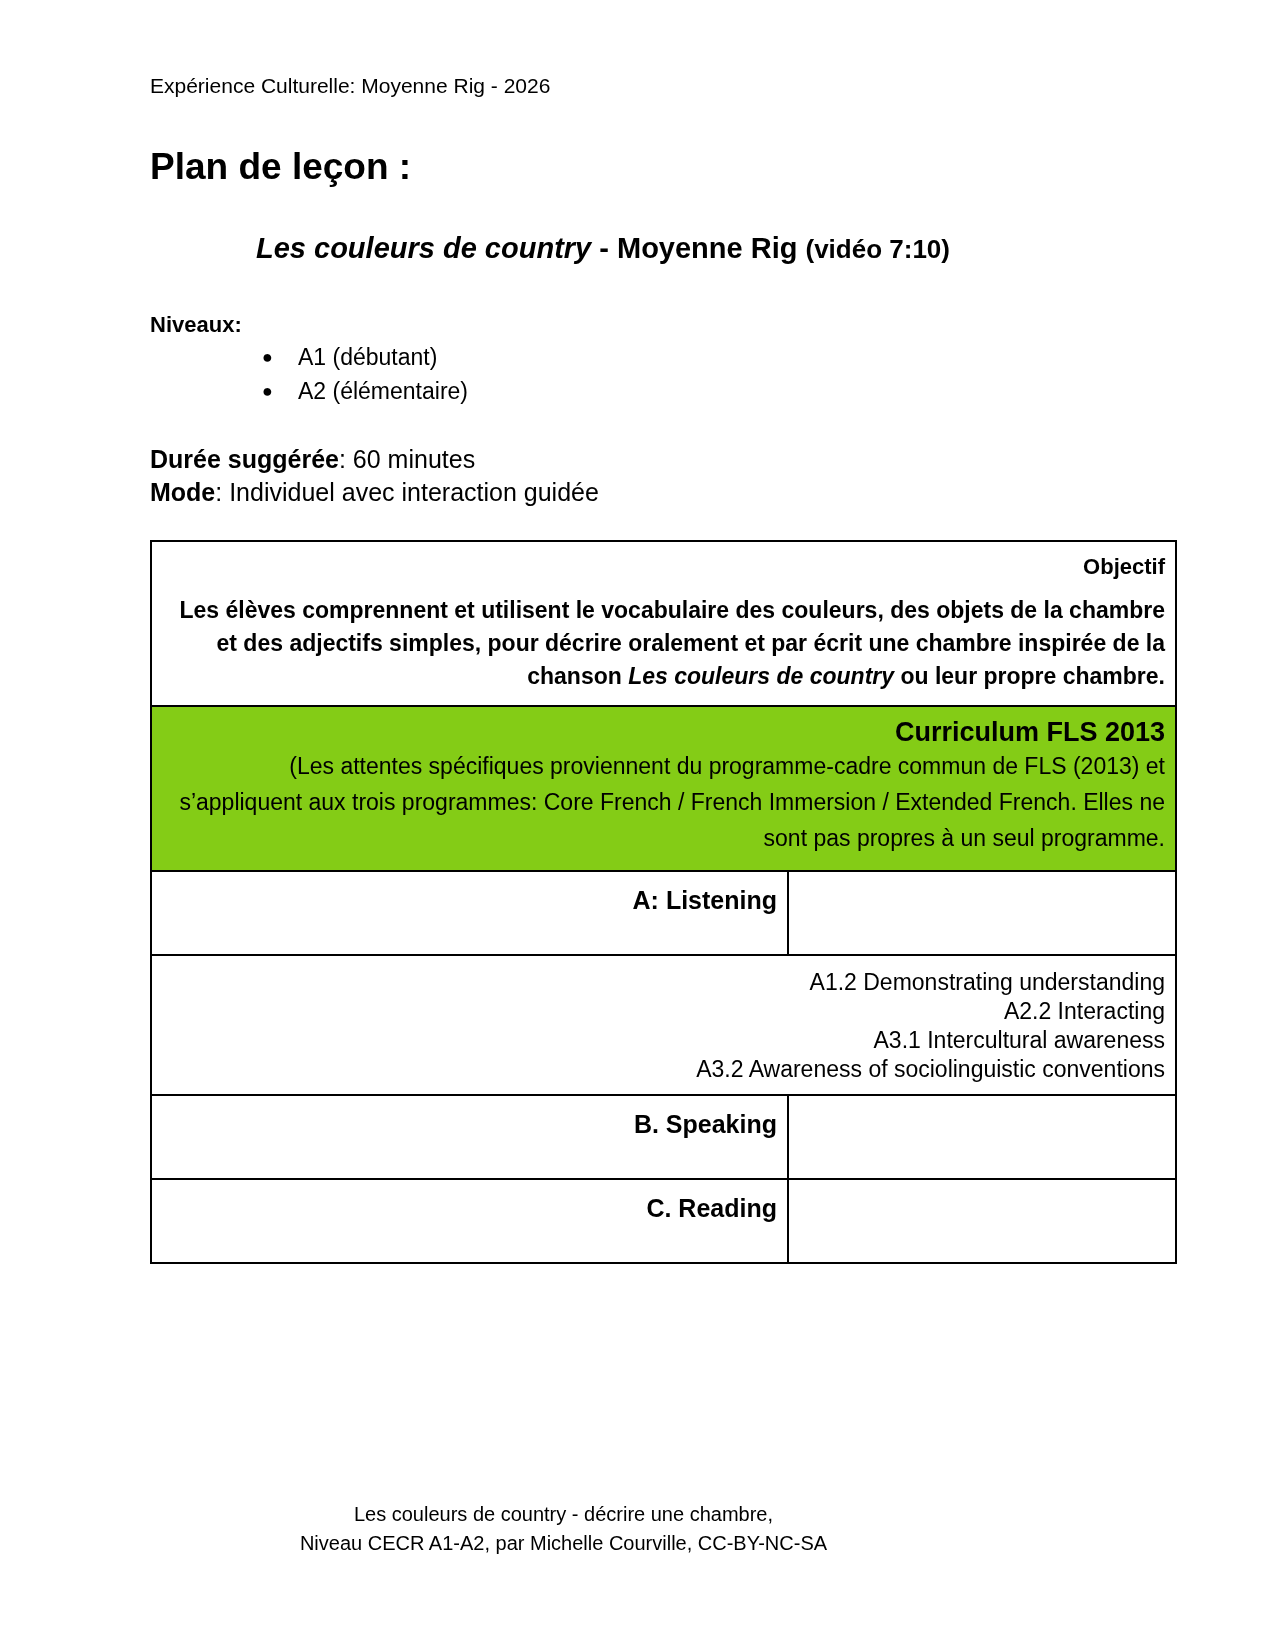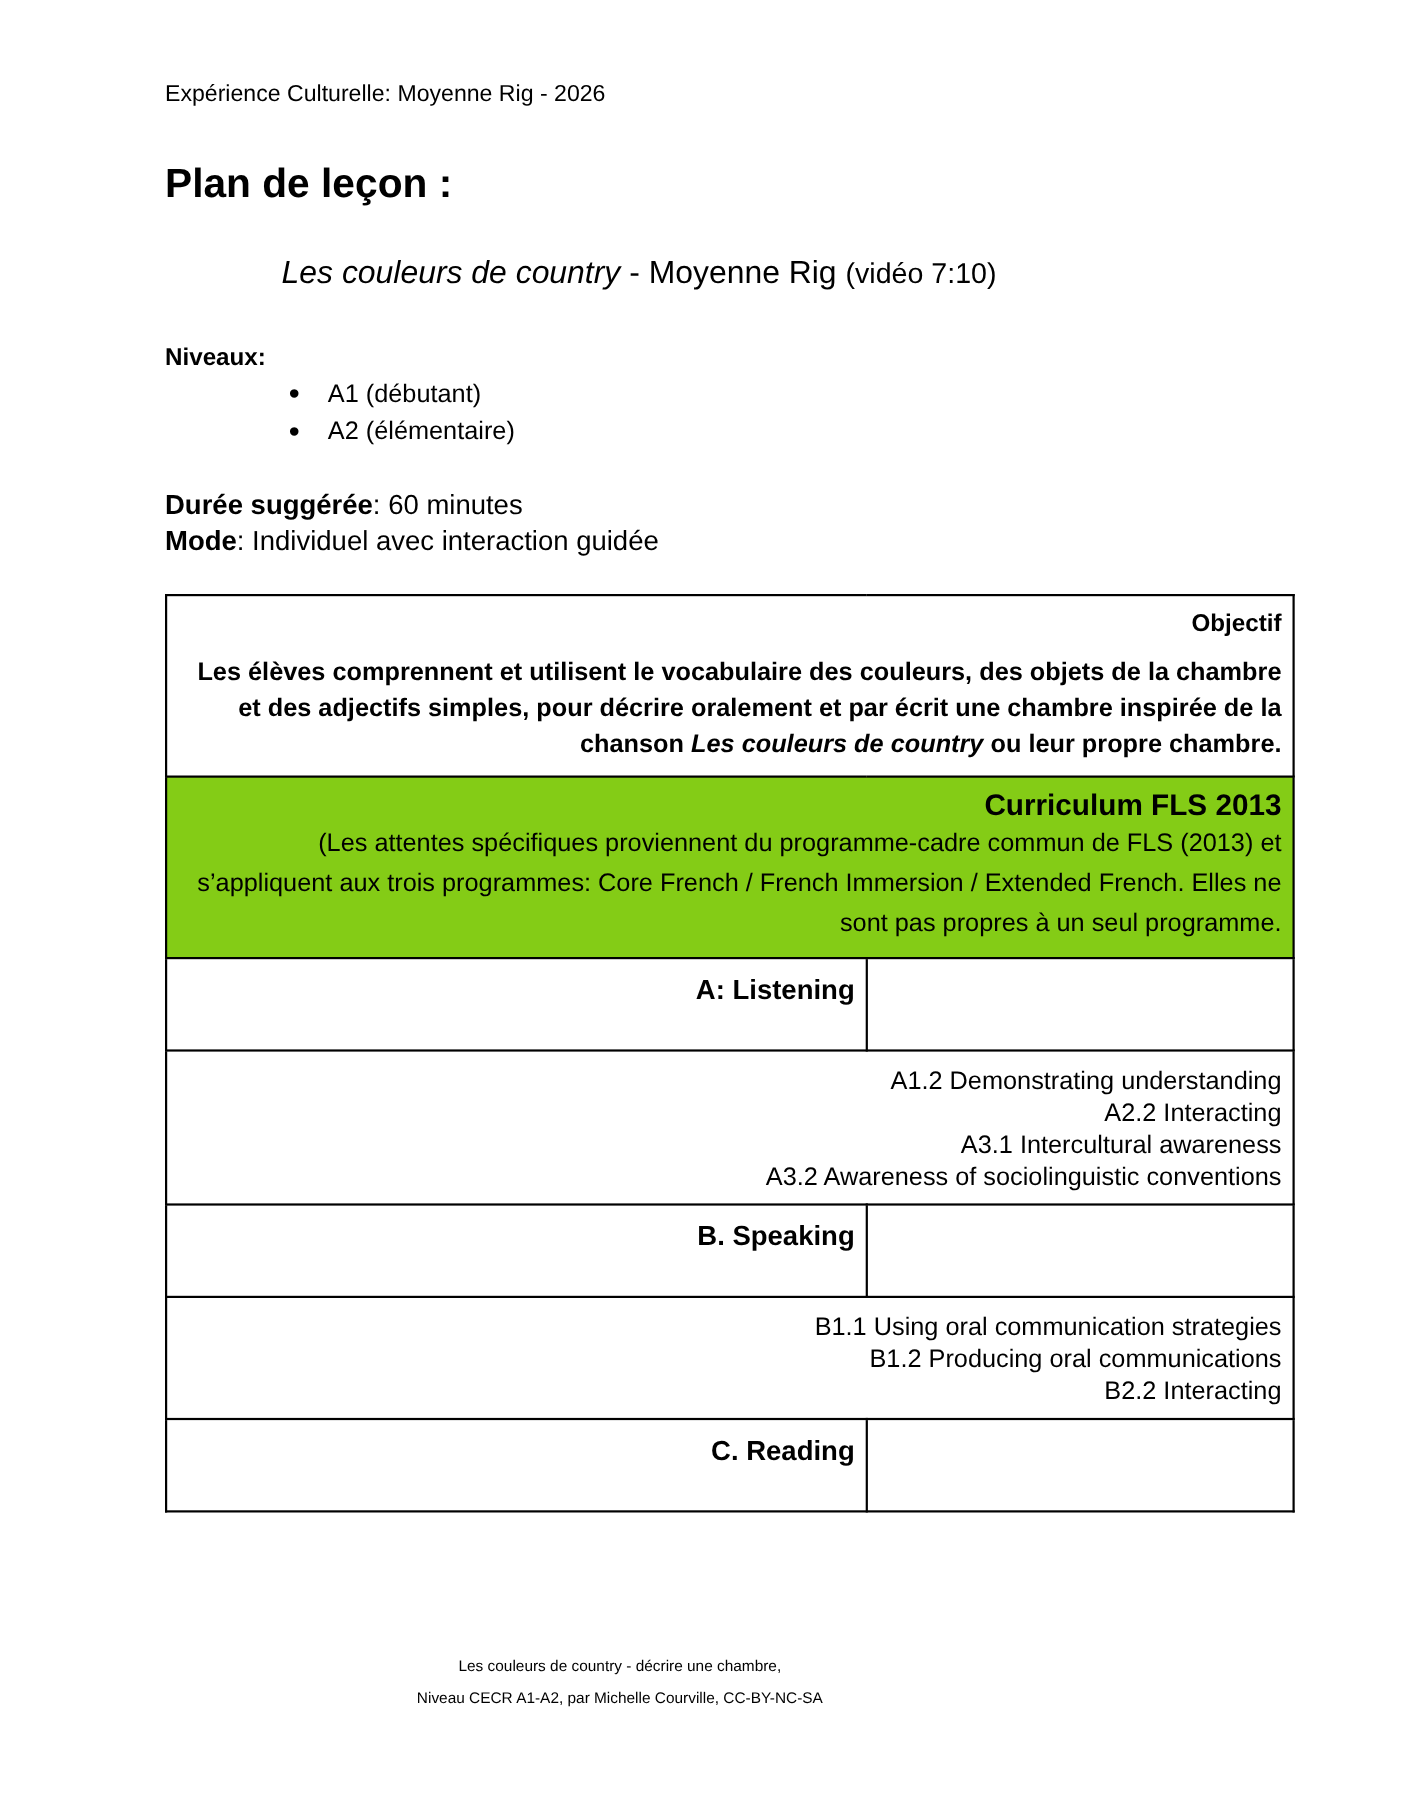--- a/index.html
+++ b/index.html
@@ -1,41 +1,41 @@
 <!DOCTYPE html>
 <html><head>
 <meta charset="utf-8">
 <style>
   html, body { margin: 0; padding: 0; background: #ffffff; }
   body { width: 1275px; height: 1651px; position: relative; font-family: "Liberation Sans", sans-serif; color: #000; }
   .page { position: absolute; left: 0; top: 0; width: 1275px; height: 1651px; border-radius: 25px; }
   .header-line { position: absolute; left: 150px; top: 74px; font-size: 21px; }
   .title { position: absolute; left: 150px; top: 146px; font-size: 37px; font-weight: bold; margin: 0; }
-  .subtitle { position: absolute; left: 256px; top: 232px; font-size: 29px; font-weight: normal; margin: 0; white-space: nowrap; }
+  .subtitle { position: absolute; left: 256px; top: 232px; font-size: 29px; font-weight: bold; margin: 0; white-space: nowrap; }
   .subtitle .song { font-style: italic; }
   .subtitle .video { font-size: 26px; }
   .levels-label { position: absolute; left: 150px; top: 312px; font-size: 22px; font-weight: bold; }
   .levels { position: absolute; left: 262px; top: 340px; margin: 0; padding: 0; list-style: none; font-size: 23px; }
   .levels li { height: 34px; line-height: 34px; position: relative; padding-left: 36px; }
   .levels li .bullet { position: absolute; left: 0; top: 0; font-size: 18px; }
   .meta { position: absolute; left: 150px; top: 443px; font-size: 25px; line-height: 33px; }
   .meta b { font-weight: bold; }
   table.plan { position: absolute; left: 150px; top: 540px; width: 1025px; border-collapse: collapse; table-layout: fixed; text-align: right; }
   table.plan td { border: 2px solid #000; vertical-align: top; padding: 0 10px; }
   .obj-cell { padding-top: 12px !important; padding-bottom: 12px !important; }
   .obj-text { font-size: 23px; line-height: 33px; margin-top: 14px; font-weight: bold; }
   .obj-text i { font-style: italic; }
   .curr-cell { background: #d0e0e3; padding-top: 10px !important; padding-bottom: 14px !important; }
   .curr-title { font-size: 27px; font-weight: bold; }
   .curr-note { font-size: 23px; line-height: 36px; }
   .sec-head td { height: 68px; }
   .sec-title { font-size: 25px; font-weight: bold; padding-top: 14px !important; }
   .sec-list { font-size: 23px; line-height: 29px; padding-top: 12px !important; padding-bottom: 10px !important; }
   .sec-list div { white-space: nowrap; }
-  .footer { position: absolute; left: 0; width: 1127px; top: 1500px; text-align: center; font-size: 14px; line-height: 29px; }
+  .footer { position: absolute; left: 0; width: 1127px; top: 1500px; text-align: center; font-size: 20px; line-height: 29px; }
 </style>
 </head>
 <body>
 
 <div class="page">
   <div class="header-line">Expérience Culturelle: Moyenne Rig - 2026</div>
 
   <h1 class="title">Plan de leçon :</h1>
 
   <h2 class="subtitle"><span class="song">Les couleurs de country</span><span> - Moyenne Rig </span><span class="video"> (vidéo 7:10)</span></h2>
@@ -80,27 +80,20 @@
         <div>A2.2 Interacting</div>
         <div>A3.1 Intercultural awareness</div>
         <div>A3.2 Awareness of sociolinguistic conventions</div>
       </td>
     </tr>
 
     <tr class="sec-head">
       <td class="sec-title">B. Speaking</td>
       <td></td>
     </tr>
-    <tr>
-      <td colspan="2" class="sec-list">
-        <div>B1.1 Using oral communication strategies</div>
-        <div>B1.2 Producing oral communications</div>
-        <div>B2.2 Interacting</div>
-      </td>
-    </tr>
 
     <tr class="sec-head">
       <td class="sec-title">C. Reading</td>
       <td></td>
     </tr>
   </tbody>
     </table>
 
   <div class="footer">
     <div>Les couleurs de country - décrire une chambre,</div>

